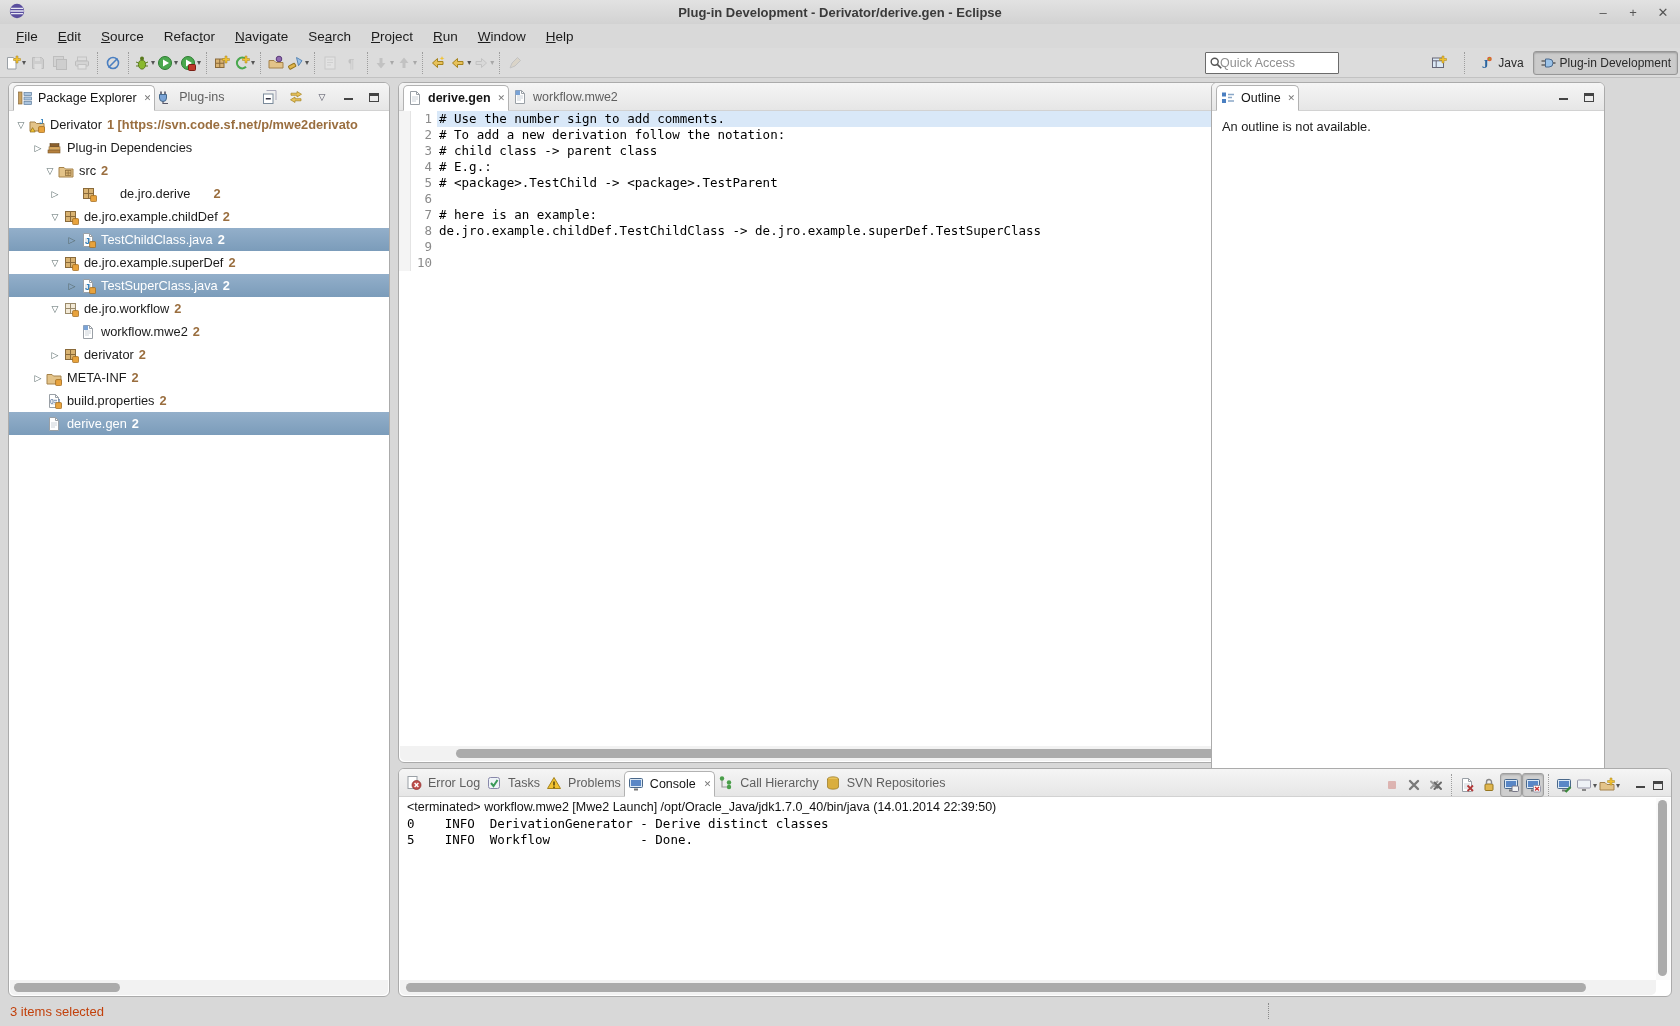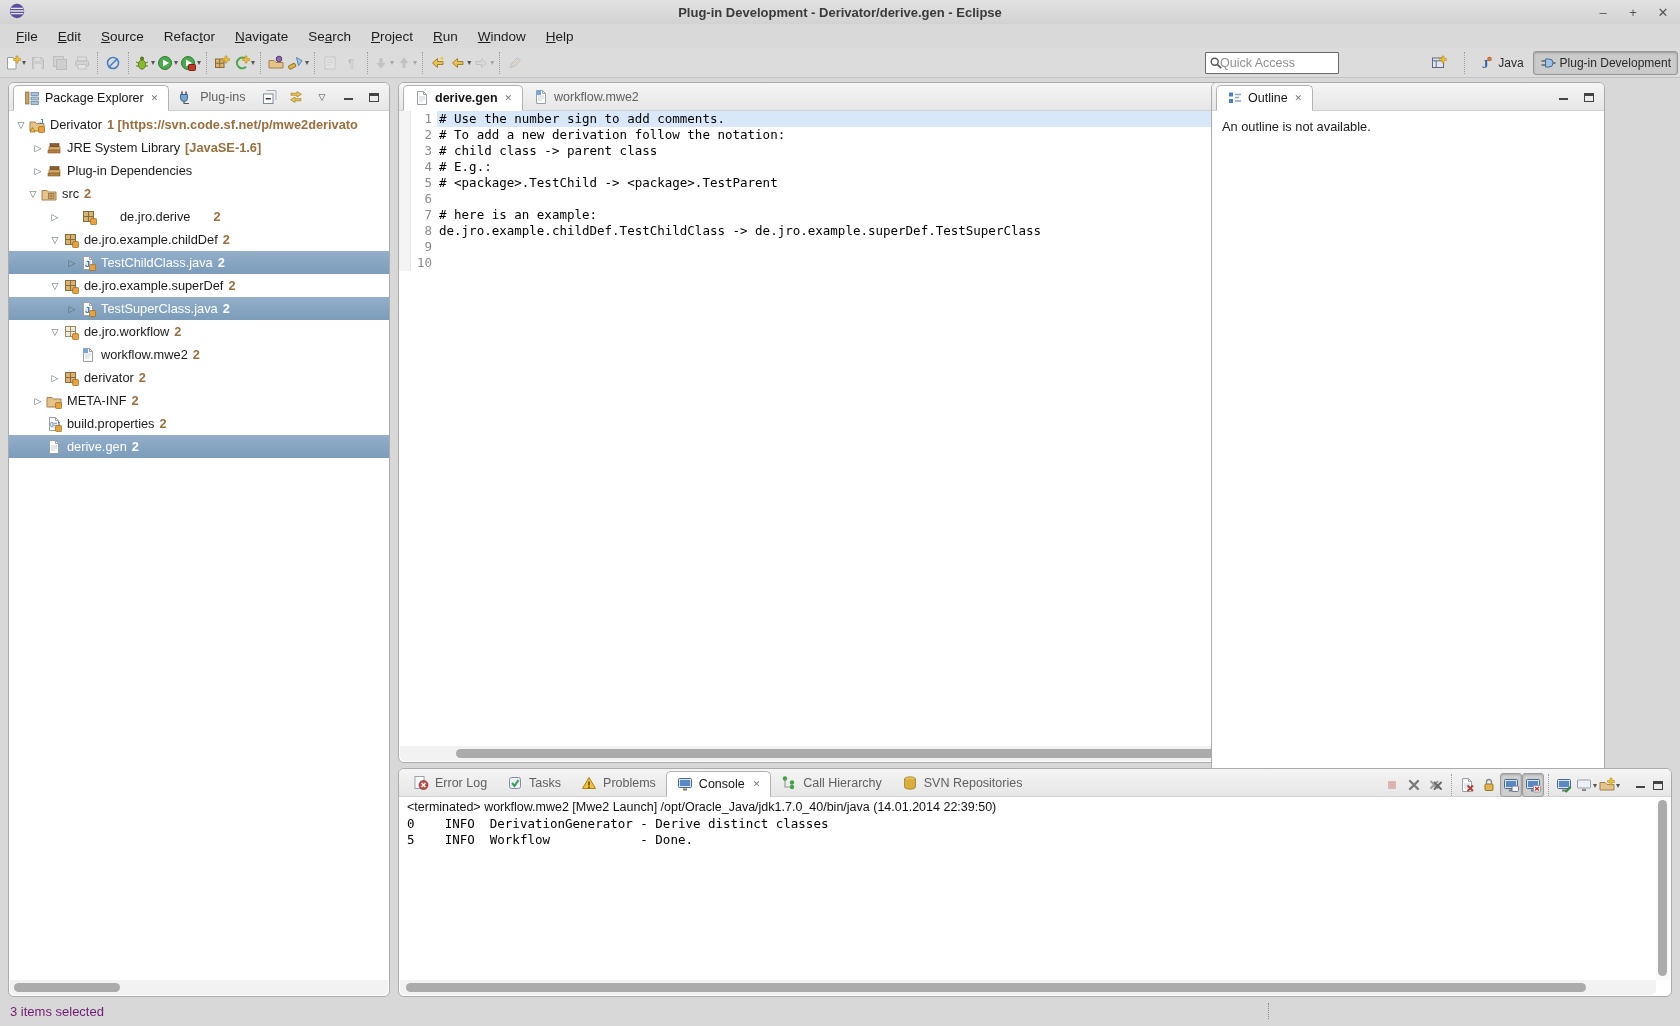--- a/index.html
+++ b/index.html
@@ -31,21 +31,21 @@
   #quick-access input { width:100%; height:100%; border:1px solid #6b6b6b; border-radius:1px; background:#fff; font-size:12.5px; padding-left:14px; font-family:"Liberation Sans",sans-serif; color:#333; }
   #quick-access input::placeholder { color:#8f8f8f; }
   #quick-access svg { position:absolute; left:4px; top:4px; }
   #persp-area { position:absolute; right:2px; top:50px; height:26px; display:flex; align-items:center; gap:2px; }
   .persp-btn { display:flex; align-items:center; gap:4px; font-size:12px; color:#2a2a2a; padding:3px 6px; border-radius:3px; border:1px solid transparent; height:24px; }
   .persp-btn.active { background:#cbcbcb; border-color:#979797; box-shadow:inset 0 1px 2px rgba(0,0,0,.25); }
 
   
   .panel { position:absolute; background:#fff; border:1px solid #ababab; border-radius:6px; overflow:hidden; }
   .phead { position:absolute; left:0; top:0; right:0; height:28px; background:linear-gradient(#f5f5f5,#e6e6e6); border-bottom:1px solid #d2d2d2; display:flex; align-items:flex-end; padding-left:4px; }
-  .tab { display:inline-flex; align-items:center; gap:5px; height:26px; padding:0 10px; font-size:12.5px; color:#5f5f5f; border-radius:5px 5px 0 0; white-space:nowrap; }
+  .tab { display:inline-flex; align-items:center; gap:5px; height:26px; padding:0 3px; font-size:12.5px; color:#5f5f5f; border-radius:5px 5px 0 0; white-space:nowrap; }
   .tab.active { background:#fff; border:1px solid #b2b2b2; border-bottom-color:#fff; color:#141414; position:relative; margin-bottom:-1px; }
   .tab .x { font-size:9px; color:#777; margin-left:2px; }
   .ptools { position:absolute; right:6px; top:5px; display:flex; align-items:center; gap:8px; }
   .vbtn { display:inline-flex; align-items:center; justify-content:center; width:18px; height:18px; }
   .ico-min { width:9px; height:3px; border-top:2px solid #444; margin-top:5px; }
   .ico-max { width:10px; height:9px; border:1px solid #444; border-top-width:3px; }
   .viewmenu { font-size:9px; color:#445; }
 
   
   #pkg-panel { left:8px; top:82px; width:382px; height:915px; }
@@ -81,21 +81,21 @@
   
   #console-panel { left:398px; top:768px; width:1274px; height:229px; }
   #console-head .tab { gap:6px; }
   #console-tools { position:absolute; right:4px; top:4px; display:flex; align-items:center; }
   #console-body { position:absolute; left:0; top:28px; right:14px; bottom:16px; background:#fff; overflow:hidden; }
   #console-title { font-size:12.5px; color:#111; padding:3px 8px 2px; white-space:nowrap; }
   .cline { font-family:"DejaVu Sans Mono","Liberation Mono",monospace; font-size:12.5px; line-height:16px; white-space:pre; padding-left:8px; color:#000; }
 
   
   #statusbar { position:absolute; left:0; top:997px; width:1680px; height:29px; display:flex; align-items:center; }
-  #statusbar .stext { margin-left:10px; font-size:13px; color:#701a75; }
+  #statusbar .stext { margin-left:10px; font-size:13px; color:#c2410c; }
   #statusbar .dots { position:absolute; left:1268px; top:6px; height:16px; border-left:1px dotted #8a8a8a; }
 </style>
 </head>
 <body>
 
 <svg width="0" height="0" style="position:absolute" aria-hidden="true">
   <defs>
     <symbol id="i-plus" viewBox="0 0 16 16">
         <path d="M11 1h2v2.5h2.5v2H13V8h-2V5.5H8.5v-2H11z" fill="#f2c230" stroke="#a5831e" stroke-width=".5"></path>
       </symbol>
@@ -621,39 +621,31 @@
 
       <div class="trow" style="padding-left: 4px;">
         <span class="arrow expanded"></span>
         <svg class="ic" viewBox="0 0 16 16">
           <use href="#i-project"></use>
         </svg>
         <span class="label">Derivator</span>
         <span class="suffix">1 [https://svn.code.sf.net/p/mwe2derivato</span>
       </div>
 
+
       <div class="trow" style="padding-left: 21px;">
         <span class="arrow collapsed"></span>
         <svg class="ic" viewBox="0 0 16 16">
           <use href="#i-library"></use>
         </svg>
-        <span class="label">JRE System Library</span>
-        <span class="suffix">[JavaSE-1.6]</span>
-      </div>
-
-      <div class="trow" style="padding-left: 21px;">
-        <span class="arrow collapsed"></span>
-        <svg class="ic" viewBox="0 0 16 16">
-          <use href="#i-library"></use>
-        </svg>
         <span class="label">Plug-in Dependencies</span>
         <span class="suffix"></span>
       </div>
 
-      <div class="trow" style="padding-left: 16px;">
+      <div class="trow" style="padding-left: 33px;">
         <span class="arrow expanded"></span>
         <svg class="ic" viewBox="0 0 16 16">
           <use href="#i-srcfolder"></use>
         </svg>
         <span class="label">src</span>
         <span class="suffix">2</span>
       </div>
 
       <div class="trow" style="padding-left: 38px; gap: 18px;">
         <span class="arrow collapsed"></span>

